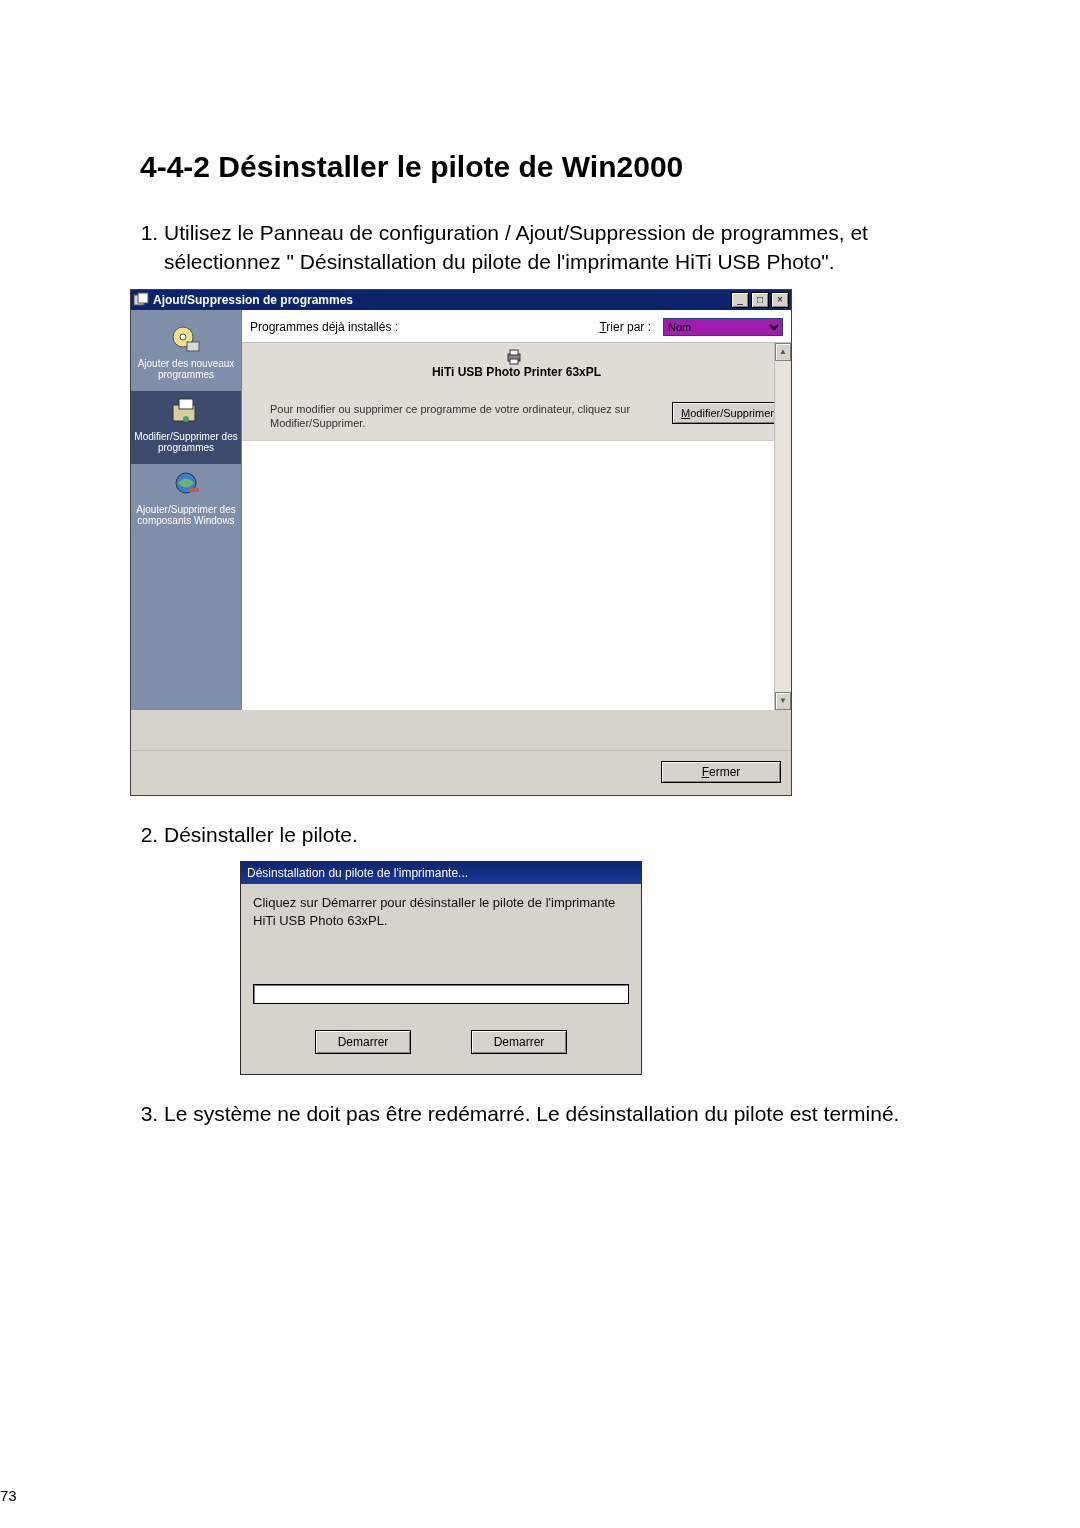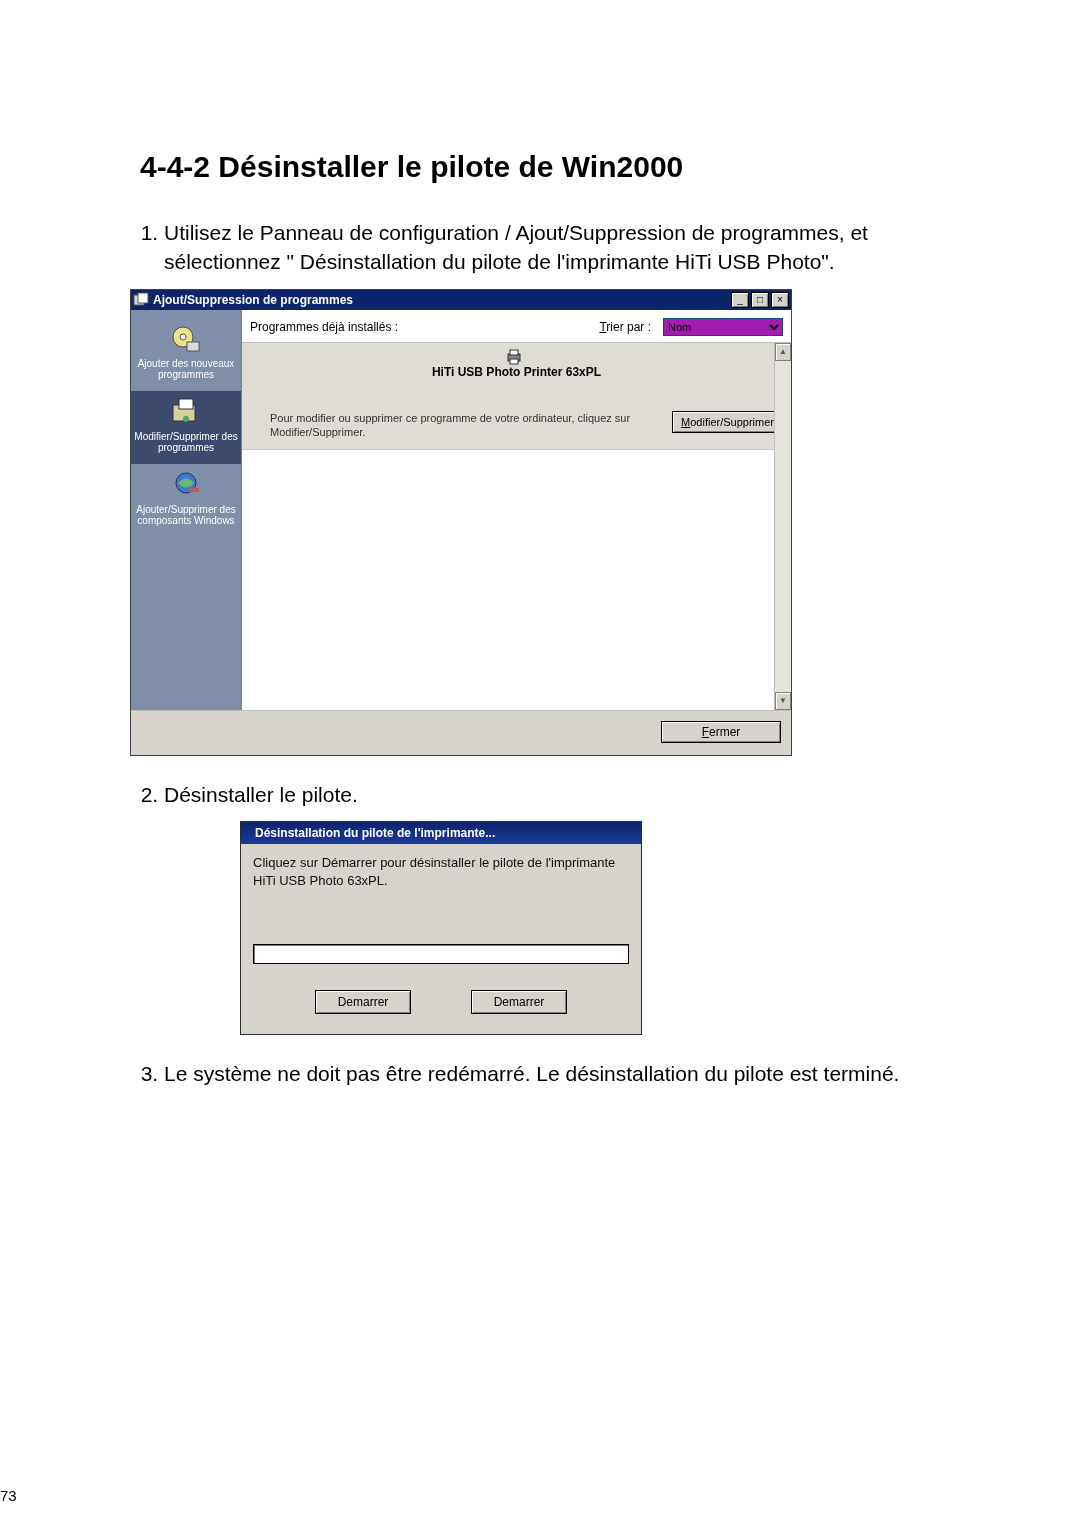--- a/index.html
+++ b/index.html
@@ -145,21 +145,21 @@
     align-items:center;
     font-weight:bold;
     color:#000;
     flex-direction:column;
   }
   .program-row .prog-icon {
     width:16px;height:16px;margin-right:6px;
   }
   .program-row .row-body {
     display:flex;
-    margin-top:32px;
+    margin-top:23px;
   }
   .program-row .desc {
     font-size:11px;
     color:#333;
     flex:1;
     padding-left: 20px;
     line-height:1.3;
   }
   .modify-btn {
     font-size:11px;
@@ -187,20 +187,21 @@
     box-shadow: inset 1px 1px 0 #fff;
     display:flex;align-items:center;justify-content:center;
     font-size:8px;color:#555;
   }
   .arp-footer {
     padding: 10px 10px 12px 10px;
     display:flex;
     justify-content:flex-end;
     border-top:1px solid #bdbdbd;
     background:#d5d3cc;
+    margin-top:40px;
   }
   .close-btn {
     font-size:12px;
     width: 120px;
     height: 22px;
     background:#d5d3cc;
     border:1px solid #000;
     box-shadow: inset 1px 1px 0 #fff, inset -1px -1px 0 #808080;
     cursor:pointer;
   }
@@ -210,23 +211,23 @@
     width: 400px;
     margin: 6px 0 24px 120px;
     border: 1px solid #2e2e2e;
     background: #d5d3cc;
     font-family: Tahoma, Arial, sans-serif;
     font-size: 13px;
   }
   .uninstall-dialog .dlg-title {
     background: linear-gradient(#0b246b, #1a3a9a);
     color:#fff;
-    font-weight:bold;
+    font-weight:normal;
     font-size:12px;
-    padding: 2px 14px;
+    padding: 2px 6px;
     height: 18px;
     display:flex;
     align-items:center;
   }
   .uninstall-dialog .dlg-body {
     padding: 10px 12px 0 12px;
     font-size: 13px;
     color:#111;
     line-height: 1.35;
     height: 90px;

